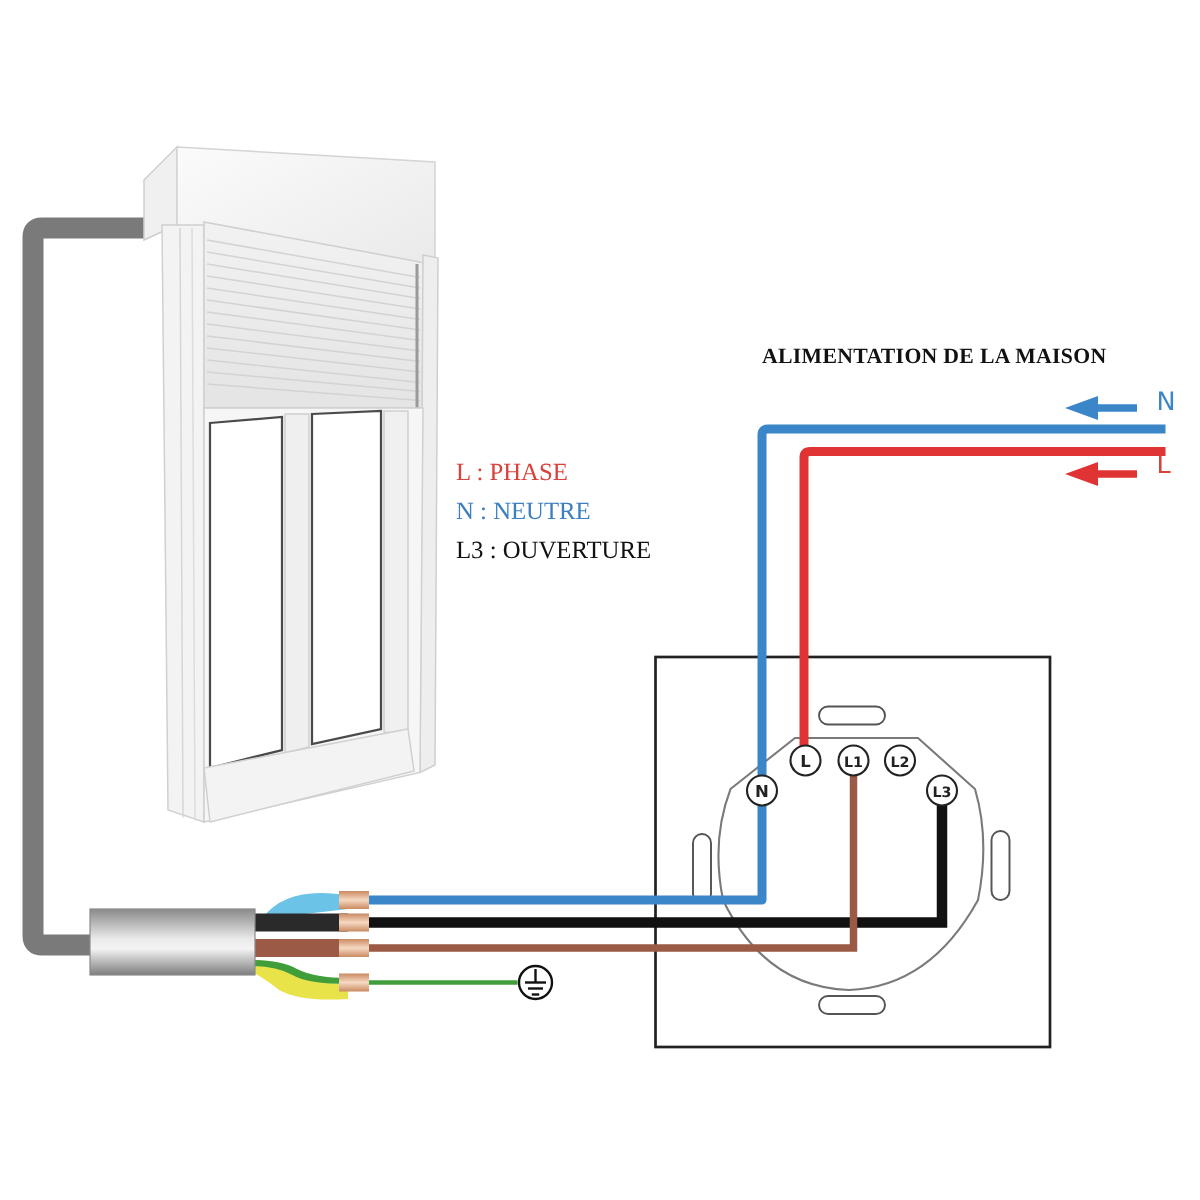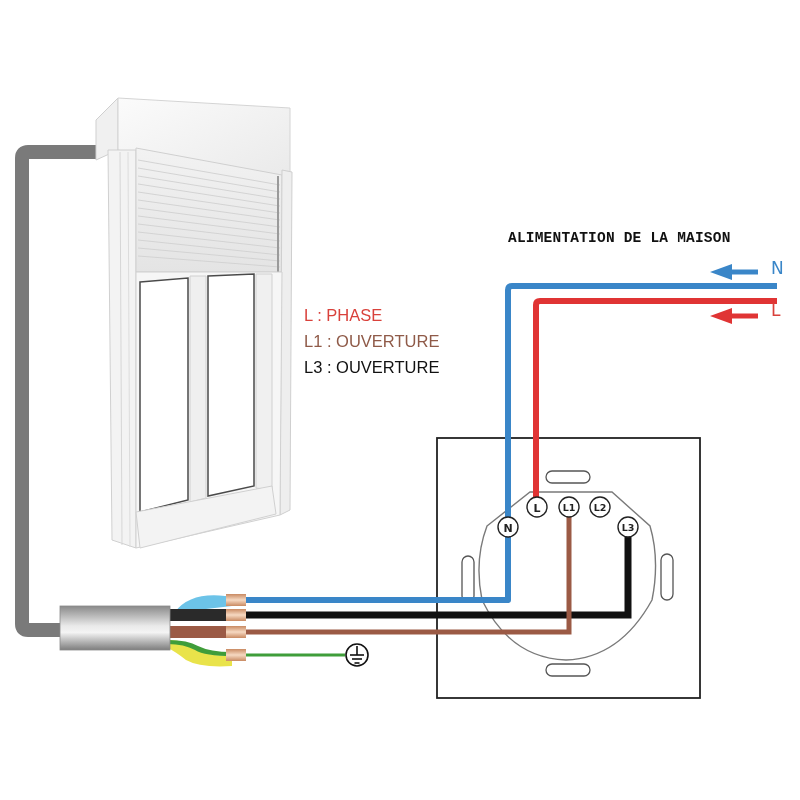--- a/index.html
+++ b/index.html
@@ -1,28 +1,28 @@
 <!DOCTYPE html>
 <html><head>
   <meta charset="utf-8">
   <style>
     html, body { margin: 0; padding: 0; background: #ffffff; }
     body { width: 800px; height: 800px; position: relative; overflow: hidden; font-family: "DejaVu Sans", sans-serif; }
     .canvas { position: absolute; left: 0; top: 0; width: 800px; height: 800px; }
     .title {
       position: absolute; left: 508px; top: 230px;
-      font-family: Liberation Mono, monospace; font-weight: bold; font-size: 14.5px;
+      font-family: Liberation Serif, serif; font-weight: bold; font-size: 14.5px;
       color: #111111; letter-spacing: 0.2px; white-space: nowrap;
     }
     .feed-label {
       position: absolute; font-family: "DejaVu Sans", sans-serif; font-size: 17px; font-weight: normal;
     }
     .legend {
       position: absolute; left: 304px; top: 302px;
-      font-family: Liberation Sans, sans-serif; font-size: 16.5px; line-height: 26px;
+      font-family: Liberation Serif, serif; font-size: 16.5px; line-height: 26px;
     }
     .legend div { white-space: nowrap; }
     .term-label {
       font-family: "DejaVu Sans", sans-serif; font-size: 11px; font-weight: bold; fill: #222;
     }
   </style>
 </head>
 <body>
 
 <div class="canvas">
@@ -175,16 +175,16 @@
     </g>
   </svg>
 
   <div class="title">ALIMENTATION DE LA MAISON</div>
 
   <div class="feed-label" style="left:771px; top:258px; color:#3a86c8;">N</div>
   <div class="feed-label" style="left:771px; top:300px; color:#d9413b;">L</div>
 
   <div class="legend">
     <div style="color:#d9413b;">L : PHASE</div>
-    <div style="color:#8f5a48;">L1 : OUVERTURE</div>
+    <div style="color:#3c7fc0;">N : NEUTRE</div>
     <div style="color:#111111;">L3 : OUVERTURE</div>
   </div>
 </div>
 
 </body></html>

